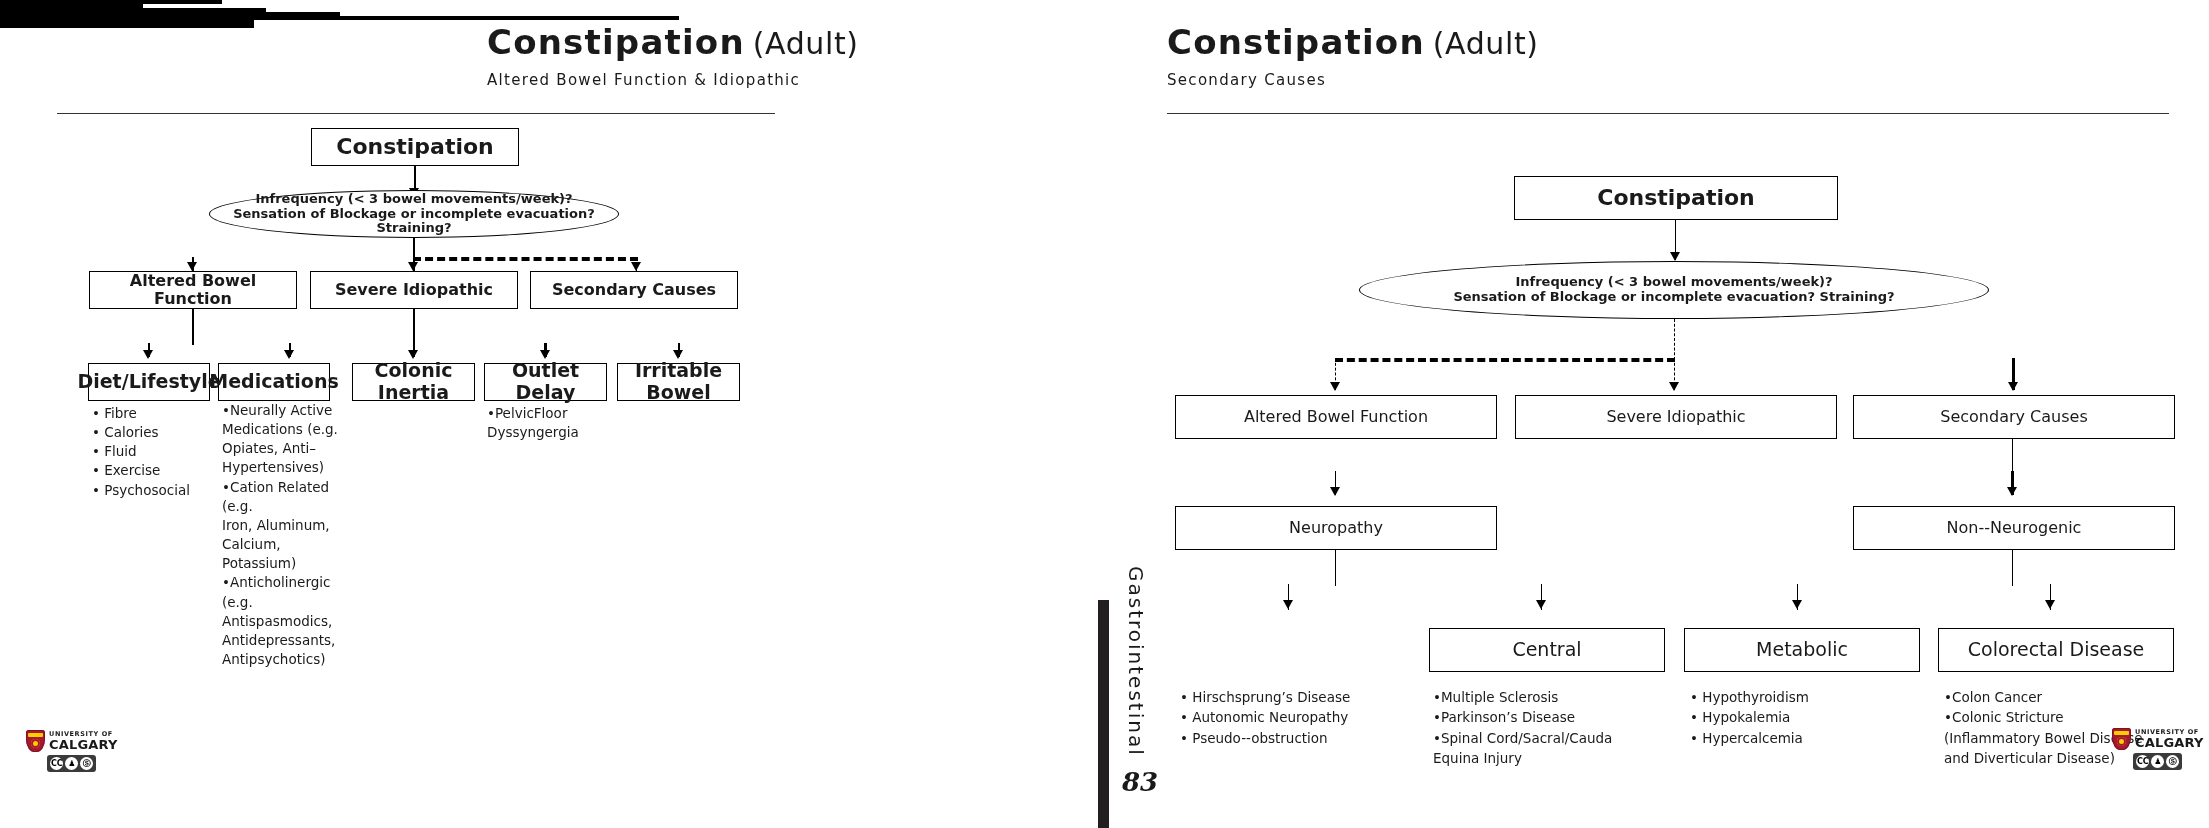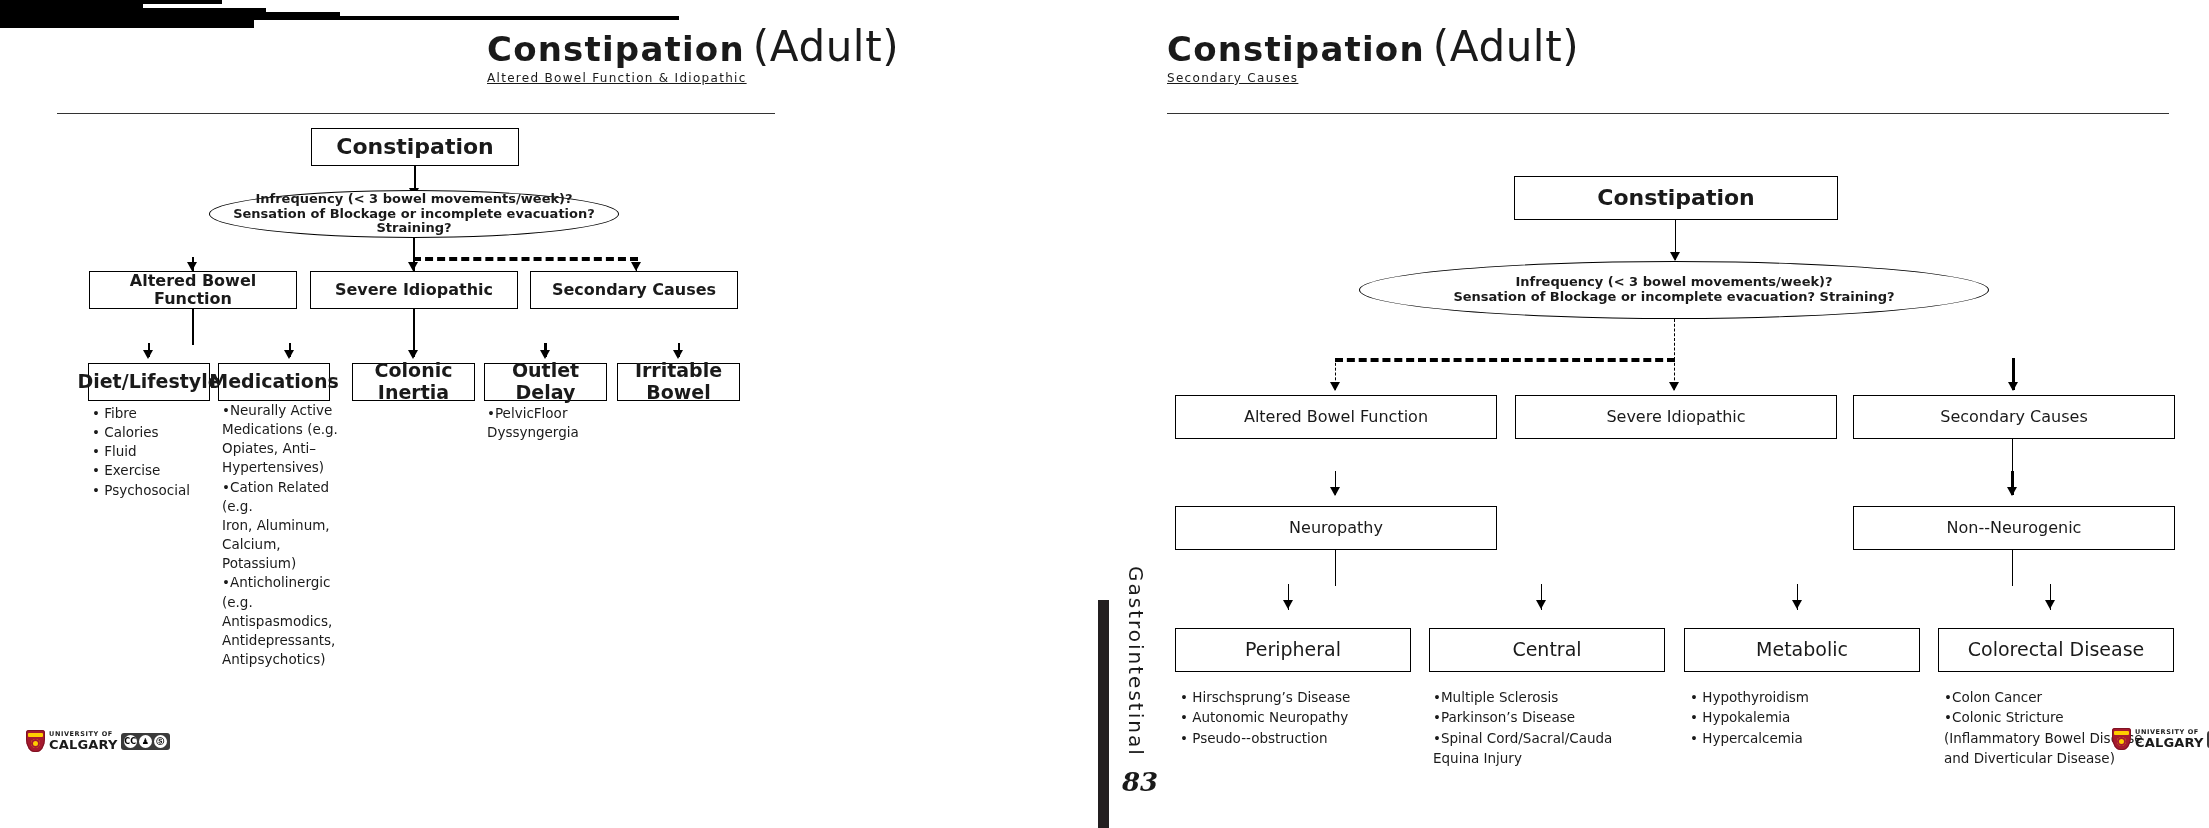--- a/index.html
+++ b/index.html
@@ -4,22 +4,22 @@
 <style>
   html,body{margin:0;padding:0;background:#ffffff;}
   body{width:2209px;height:828px;position:relative;overflow:hidden;
        font-family:"DejaVu Sans","Liberation Sans",sans-serif;color:#1a1a1a;}
 
   .page{position:absolute;left:0;top:0;width:2209px;height:828px;}
 
   
   .title{position:absolute;white-space:nowrap;}
   .title .bold{font-weight:bold;font-size:34px;letter-spacing:1.2px;}
-  .title .light{font-weight:400;font-size:42px;letter-spacing:.6px;}
-  .subtitle{position:absolute;white-space:nowrap;font-size:12px;letter-spacing:1.3px;font-weight:400;text-decoration:underline;}
+  .title .light{font-weight:400;font-size:30px;letter-spacing:.6px;}
+  .subtitle{position:absolute;white-space:nowrap;font-size:15px;letter-spacing:1.3px;font-weight:400;}
   .rule{position:absolute;height:1px;background:#333;}
 
   
   .node{position:absolute;border:1.6px solid #000;background:#fff;
         display:flex;align-items:center;justify-content:center;text-align:center;
         font-weight:bold;box-sizing:border-box;line-height:1.15;}
   .node.cond{border-radius:50%;font-size:13px;padding:0 22px;}
   .ell-txt{display:block;}
   .lvl0{font-size:22px;}
   .lvl1{font-size:16px;}
@@ -49,21 +49,21 @@
   .bl.tight{line-height:1.5;}
 
   
   .spine{position:absolute;background:#231f20;}
   .section-label{position:absolute;font-size:20px;letter-spacing:2px;
        writing-mode:vertical-rl;text-orientation:mixed;font-weight:400;}
   .pagenum{position:absolute;font-family:"DejaVu Serif","Liberation Serif",serif;
        font-style:italic;font-size:26px;font-weight:bold;text-align:right;}
 
   
-  .logo{position:absolute;display:flex;flex-direction:row;align-items:center;gap:3px;}
+  .logo{position:absolute;display:flex;flex-direction:column;align-items:center;gap:3px;}
   .uoc{display:flex;align-items:center;gap:4px;}
   .shield{width:19px;height:22px;background:#a6192e;
           border-radius:3px 3px 46% 46%/3px 3px 60% 60%;position:relative;
           box-shadow:inset 0 0 0 1px #7e1222;}
   .shield:before{content:"";position:absolute;left:2px;top:2.5px;width:15px;height:4px;
           background:#ffcd00;border-radius:1px;}
   .shield:after{content:"";position:absolute;left:5px;top:9px;width:9px;height:9px;
           background:#ffcd00;border-radius:50%;box-shadow:inset 0 0 0 2px #a6192e;}
   .uoc-txt{line-height:1;text-align:left;}
   .uoc-txt .u1{font-size:6.5px;font-weight:bold;letter-spacing:.6px;display:block;}
@@ -252,23 +252,20 @@
     <div class="ln v" style="left:1541px;top:584px;height:26px;width:1.3px;"></div>
     <div class="arrow" style="left:1536px;top:600px;"></div>
 
     <div class="ln v" style="left:2012px;top:550px;height:36px;width:1.3px;"></div>
     <div class="bus" style="left:1797px;top:584px;width:254px;"></div>
     <div class="ln v" style="left:1797px;top:584px;height:26px;width:1.3px;"></div>
     <div class="arrow" style="left:1792px;top:600px;"></div>
     <div class="ln v" style="left:2050px;top:584px;height:26px;width:1.3px;"></div>
     <div class="arrow" style="left:2045px;top:600px;"></div>
 
-    <div class="node lvl2" style="left:1175px;top:628px;width:236px;height:44px;">
-      <span>Peripheral</span>
-    </div>
     <div class="node lvl2" style="left:1429px;top:628px;width:236px;height:44px;">
       <span>Central</span>
     </div>
     <div class="node lvl2" style="left:1684px;top:628px;width:236px;height:44px;">
       <span>Metabolic</span>
     </div>
     <div class="node lvl2" style="left:1938px;top:628px;width:236px;height:44px;">
       <span>Colorectal Disease</span>
     </div>
 

